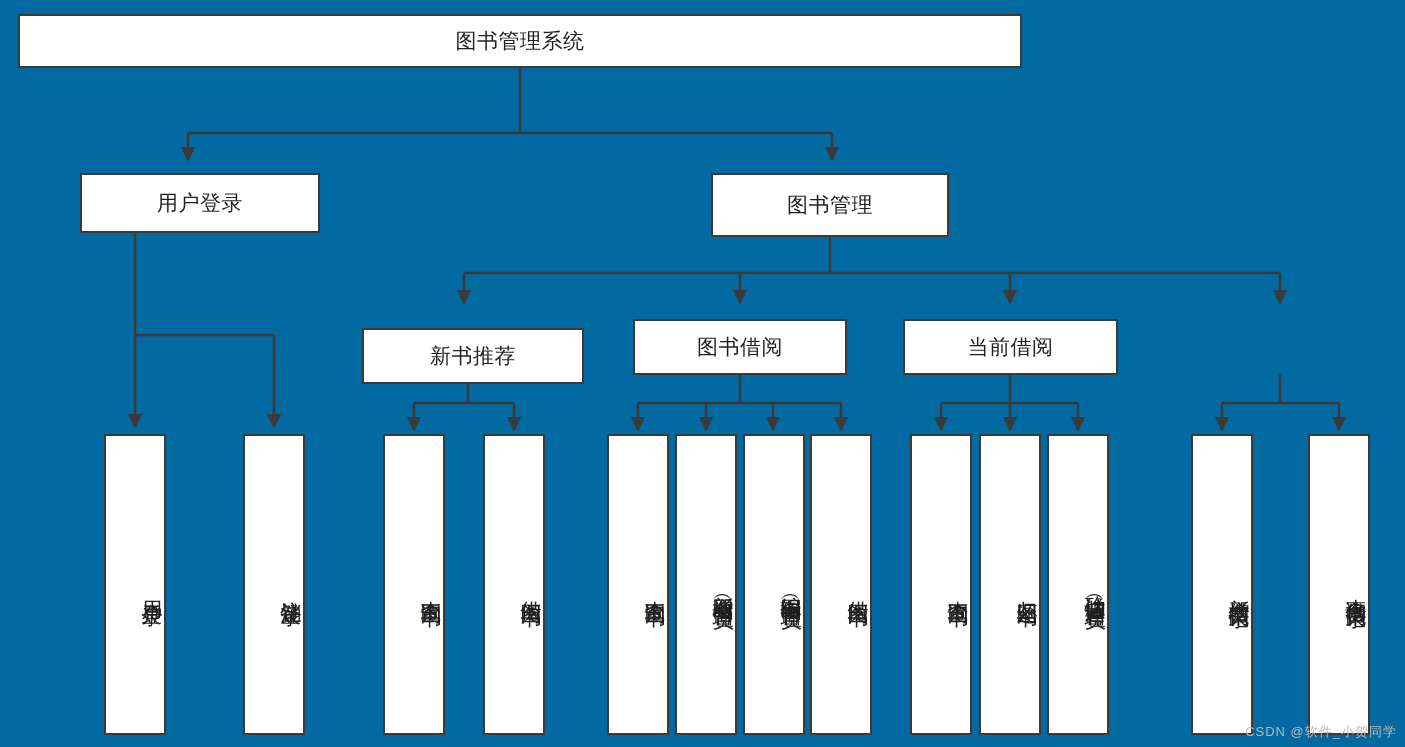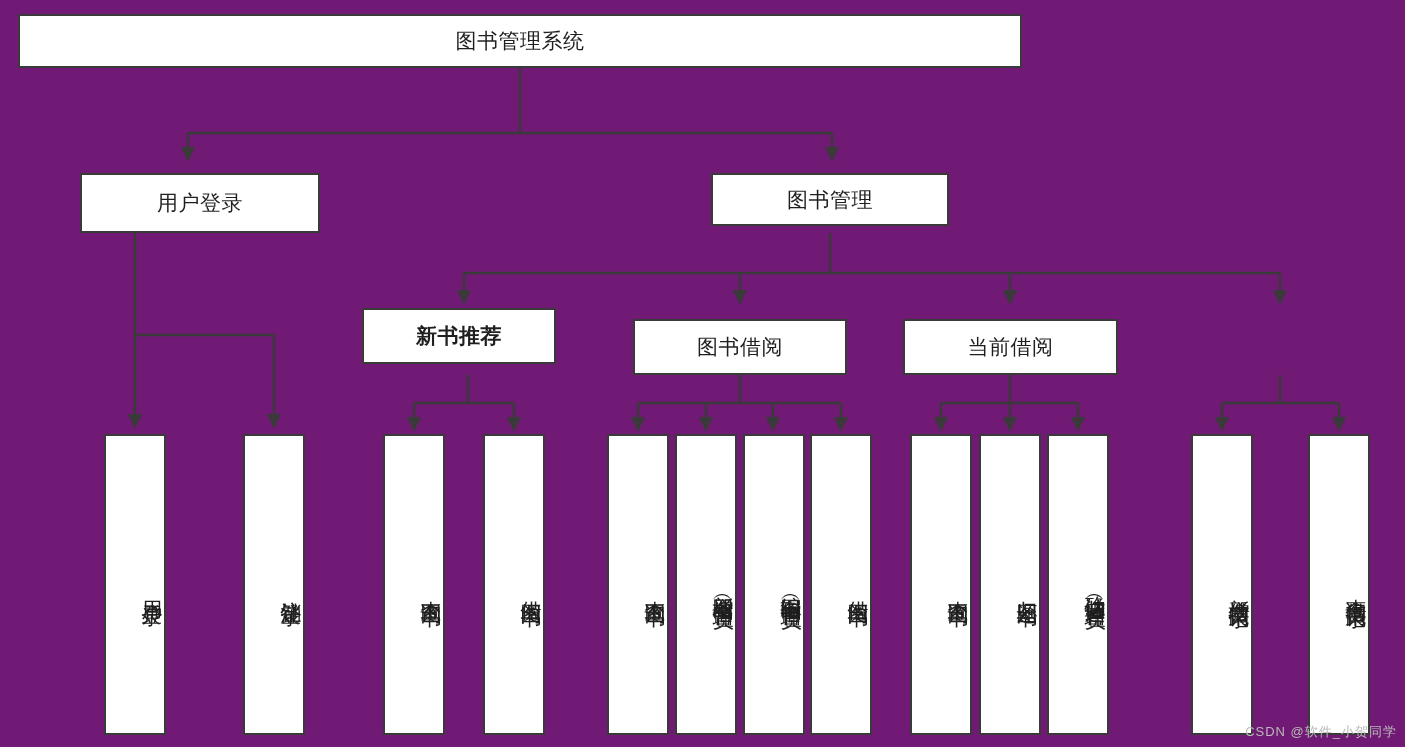--- a/index.html
+++ b/index.html
@@ -7,21 +7,21 @@
     padding: 0;
     background: #ffffff;
   }
   body {
     font-family: "Liberation Sans", "DejaVu Sans", sans-serif;
   }
   #canvas {
     position: relative;
     width: 1405px;
     height: 747px;
-    background: #701a75;
+    background: #0369a1;
     overflow: hidden;
   }
   #wires {
     position: absolute;
     left: 0;
     top: 0;
     width: 1405px;
     height: 747px;
     pointer-events: none;
   }
@@ -119,25 +119,25 @@
     </g>
   </svg>
 
   <div class="node horiz" style="left:18px; top:14px; width:1004px; height:54px;">
     <span class="label">图书管理系统</span>
   </div>
 
   <div class="node horiz" style="left:80px; top:173px; width:240px; height:60px;">
     <span class="label">用户登录</span>
   </div>
-  <div class="node horiz" style="left:711px; top:173px; width:238px; height:53px;">
+  <div class="node horiz" style="left:711px; top:173px; width:238px; height:64px;">
     <span class="label">图书管理</span>
   </div>
 
-  <div class="node horiz" style="left:362px; top:308px; width:194px; height:56px;font-weight:bold;">
+  <div class="node horiz" style="left:362px; top:328px; width:222px; height:56px;">
     <span class="label">新书推荐</span>
   </div>
   <div class="node horiz" style="left:903px; top:319px; width:215px; height:56px;">
     <span class="label">当前借阅</span>
   </div>
   <div class="node horiz" style="left:633px; top:319px; width:214px; height:56px;">
     <span class="label">图书借阅</span>
   </div>
 
   <div class="node vert" style="left:104px; top:434px; width:62px; height:301px;">

